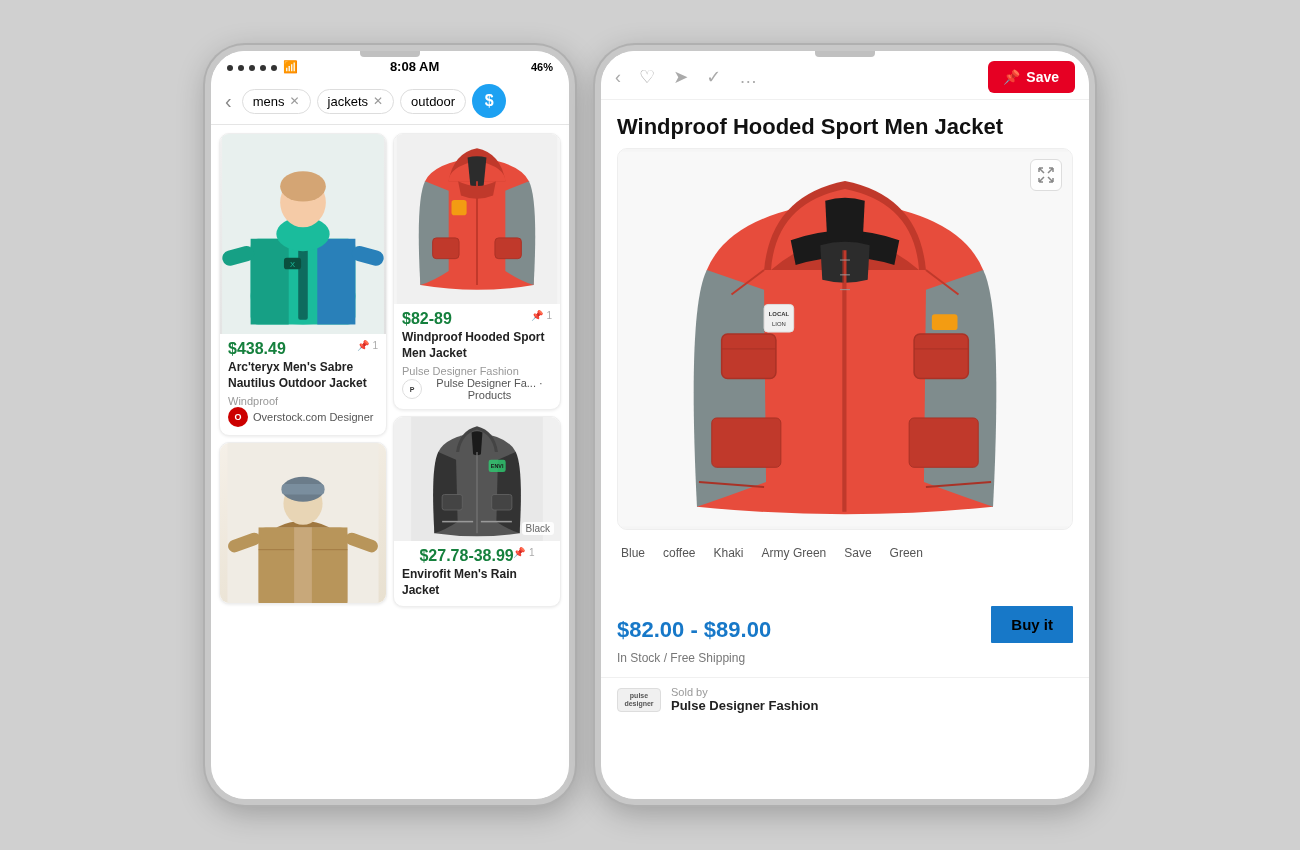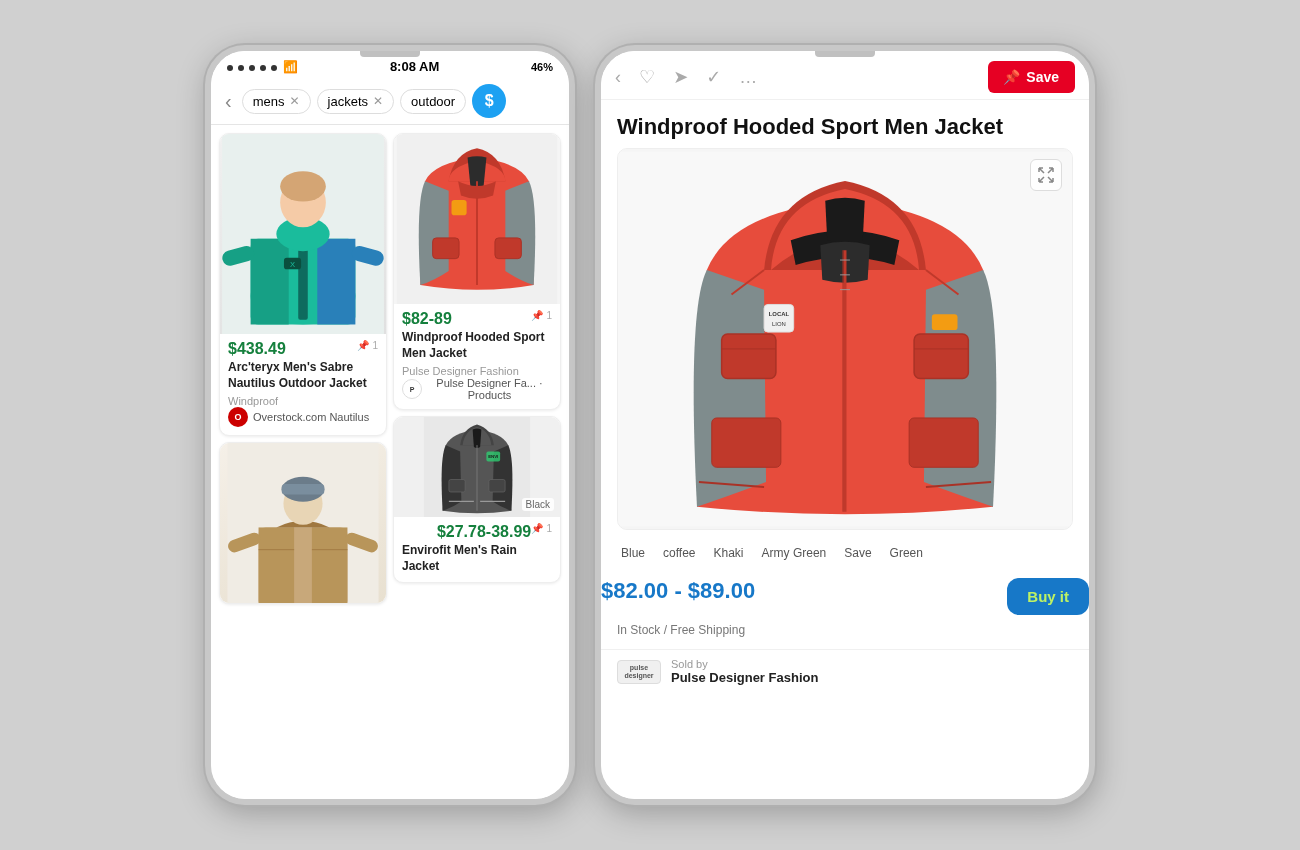--- a/index.html
+++ b/index.html
@@ -261,38 +261,39 @@
     }
     .color-option {
       font-size: 12px;
       color: #555;
       cursor: pointer;
       padding: 2px 4px;
     }
 
     .price-row {
       display: flex;
-      align-items: flex-start;
+      align-items: flex-end;
       justify-content: space-between;
-      padding: 8px 0;
+      padding: 8px 16px;
     }
     .detail-price {
       color: #1778c8;
       font-size: 22px;
       font-weight: 700;
     }
     .buy-btn {
       background: #1778c8;
-      color: #bef264;
+      color: #000000;
       border: none;
-      border-radius: 12px;
+      border-radius: 1px;
       padding: 10px 20px;
       font-size: 15px;
       font-weight: 700;
       cursor: pointer;
+      margin-top: 28px;
     }
     .stock-info {
       font-size: 12px;
       color: #777;
       padding: 0 16px 8px;
     }
     .seller-row {
       display: flex;
       align-items: center;
       gap: 10px;
@@ -322,21 +323,21 @@
       font-size: 13px;
       font-weight: 600;
       color: #222;
     }
 
     .pin-image-jacket {
       height: 170px;
       position: relative;
     }
     .pin-image-jacket-sm {
-      height: 100px;
+      height: 124px;
       position: relative;
     }
     .pin-image-person {
       height: 200px;
       position: relative;
     }
     .pin-image-person-sm {
       height: 160px;
       position: relative;
     }
@@ -418,21 +419,21 @@
             </div>
             <div class="pin-info">
               <div style="display:flex;justify-content:space-between;align-items:flex-start;">
                 <span class="pin-price">$438.49</span>
                 <span style="font-size:10px;color:#aaa;display:flex;align-items:center;gap:2px;">📌 1</span>
               </div>
               <div class="pin-title">Arc'teryx Men's Sabre Nautilus Outdoor Jacket</div>
               <div class="pin-source">Windproof</div>
               <div class="pin-seller">
                 <div class="seller-avatar" style="background:#cc0000;font-size:9px;font-weight:700;color:#fff;">O</div>
-                <span class="seller-name">Overstock.com Nautilus</span>
+                <span class="seller-name">Overstock.com Designer</span>
               </div>
             </div>
           </div>
 
           <div class="pin-card">
             <div class="pin-image pin-image-person-sm" style="background:linear-gradient(160deg,#f5f0e8 0%,#e8e0d0 100%);">
               <svg viewBox="0 0 170 180" xmlns="http://www.w3.org/2000/svg" style="position:absolute;top:0;left:0;width:100%;height:100%;">
                 <rect width="170" height="180" fill="#f0ece4"></rect>
 
                 <rect x="35" y="95" width="100" height="90" rx="8" fill="#c8a87a"></rect>
@@ -519,21 +520,21 @@
 
                 <rect x="100" y="55" width="22" height="16" rx="3" fill="#2ecc71" opacity="0.8"></rect>
                 <text x="111" y="66" font-size="7" fill="#1a1a1a" text-anchor="middle" font-weight="bold">ENVI</text>
 
                 <line x1="40" y1="135" x2="80" y2="135" stroke="#999" stroke-width="2"></line>
                 <line x1="90" y1="135" x2="130" y2="135" stroke="#999" stroke-width="2"></line>
               </svg>
               <span class="img-label">Black</span>
             </div>
             <div class="pin-info">
-              <div style="display:flex;justify-content:flex-end;align-items:flex-start;">
+              <div style="display:flex;justify-content:center;align-items:flex-start;">
                 <span class="pin-price">$27.78-38.99</span>
                 <span style="font-size:10px;color:#aaa;display:flex;align-items:center;gap:2px;">📌 1</span>
               </div>
               <div class="pin-title">Envirofit Men's Rain Jacket</div>
             </div>
           </div>
         </div>
       </div>
 
     </div>

